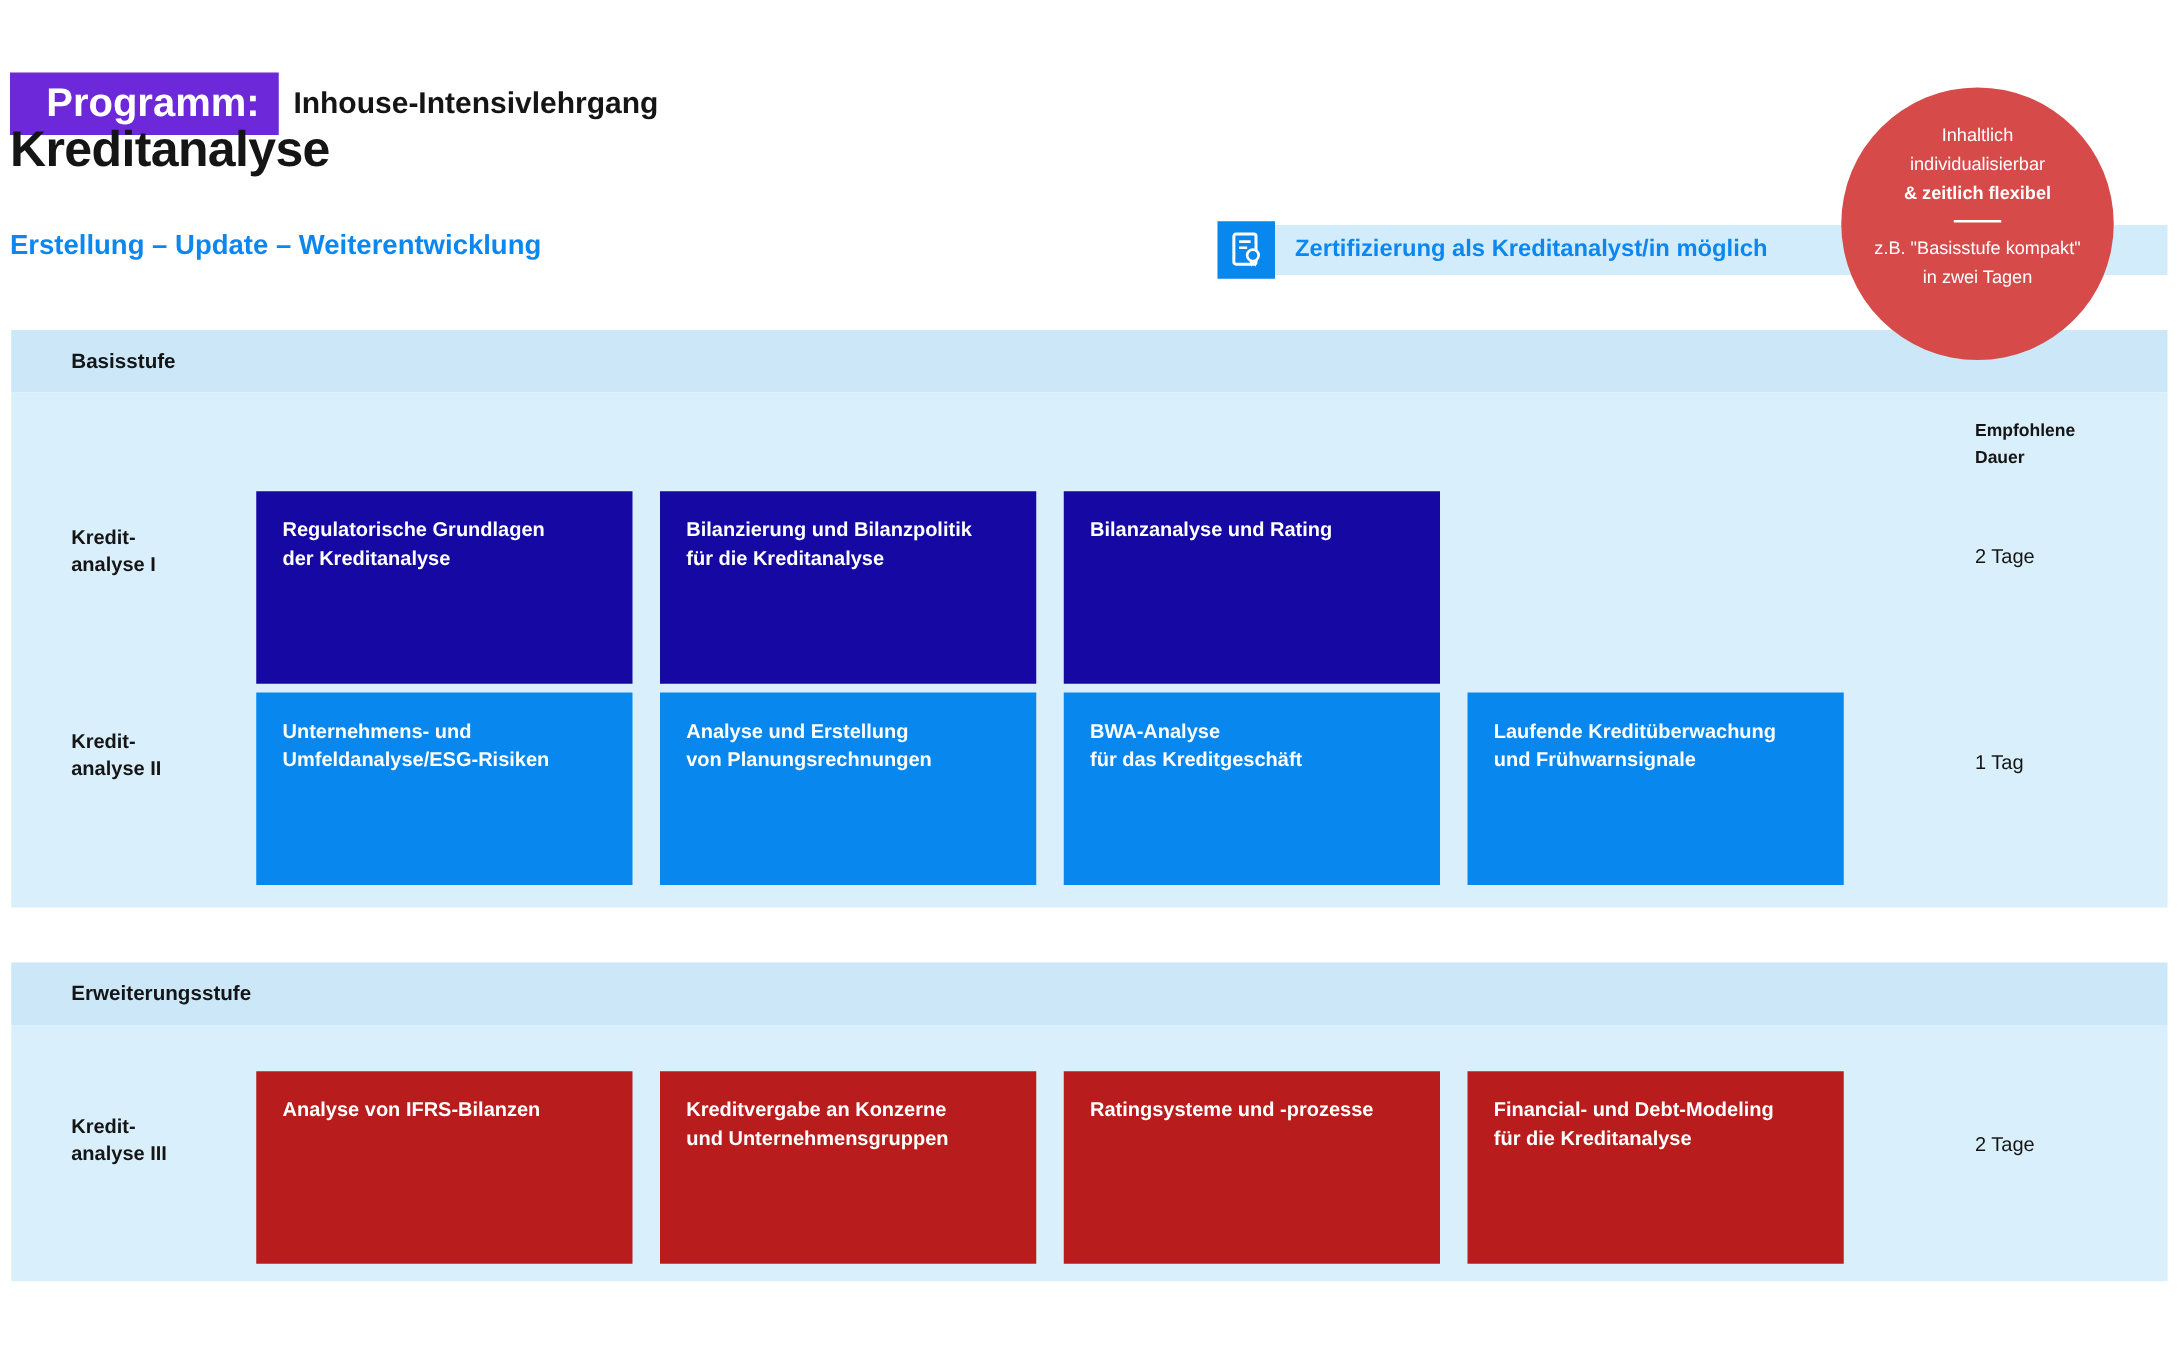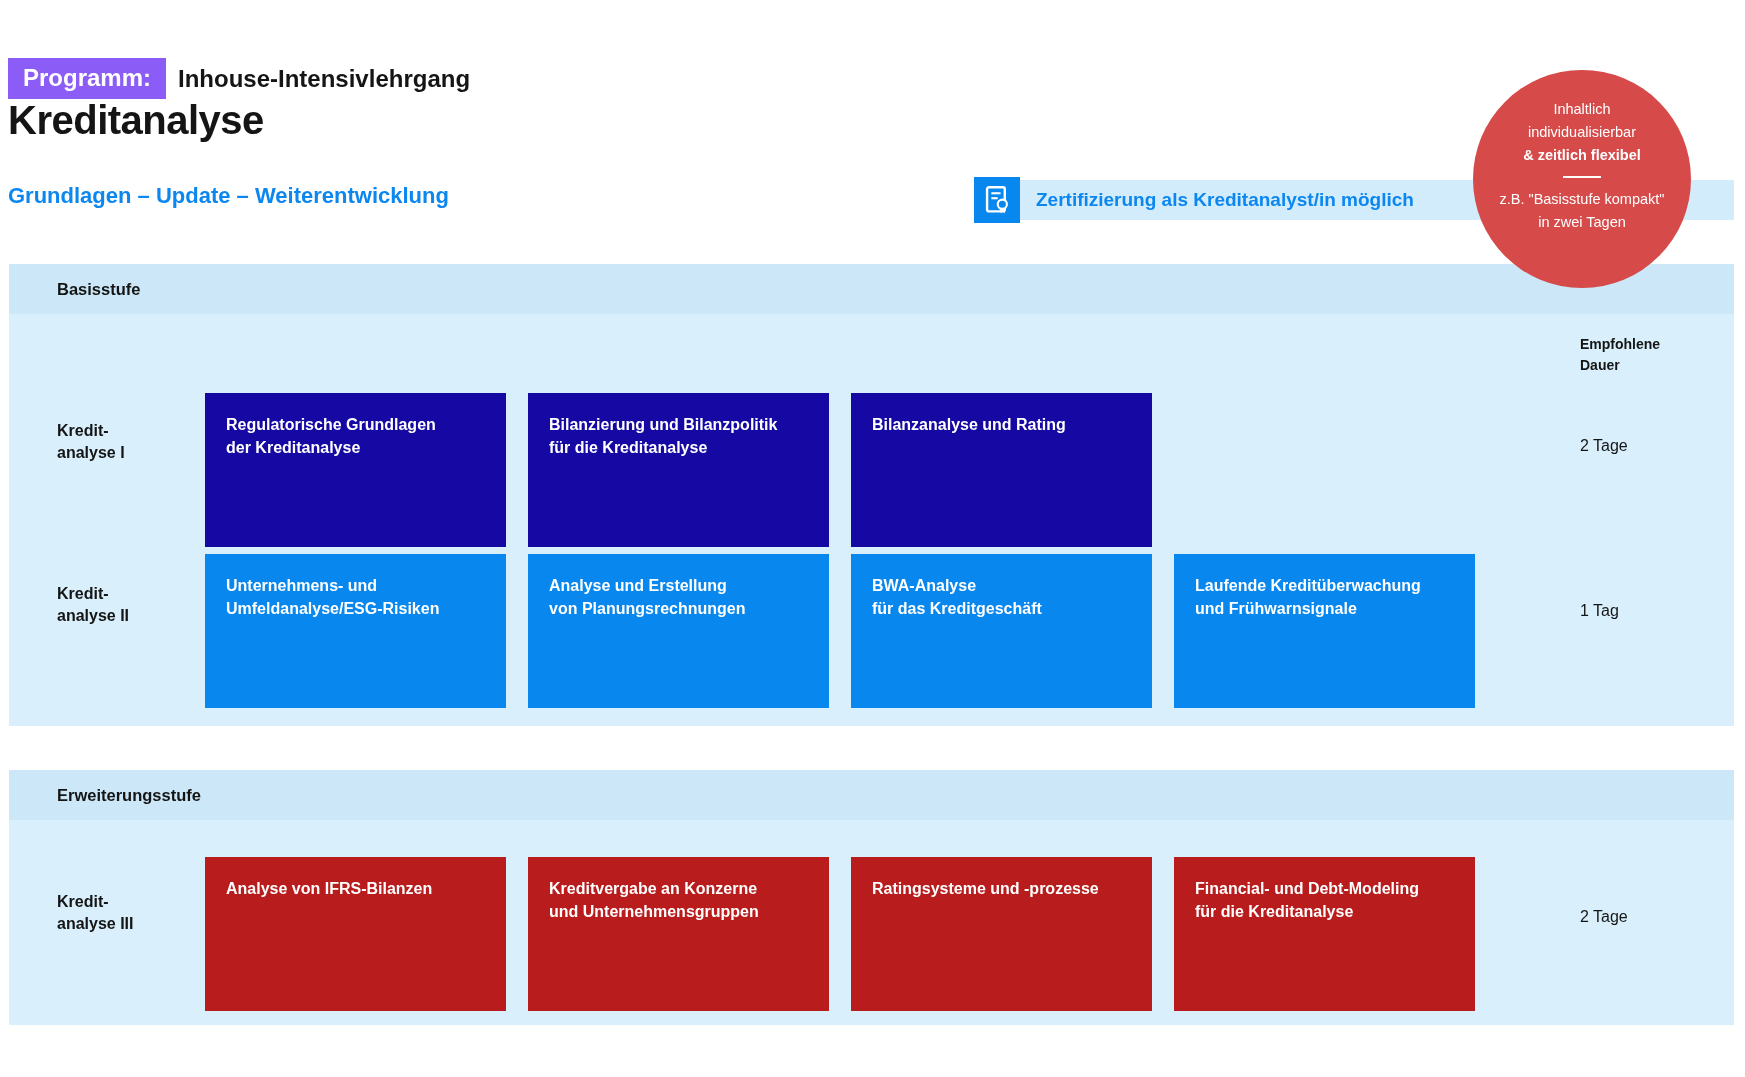--- a/index.html
+++ b/index.html
@@ -5,21 +5,21 @@
   * { margin:0; padding:0; box-sizing:border-box; }
   html,body { background:#ffffff; }
   .page {
     position:relative; width:1745px; height:1077px; overflow:hidden;
     background:#ffffff; font-family:"Liberation Sans", sans-serif; color:#111;
   }
   .pre { white-space:pre-line; }
 
   
   .program-line { position:absolute; left:8px; top:58px; display:flex; align-items:center; gap:12px; }
-  .program-badge { background:#8b5cf6; color:#ffffff; font-size:24px; font-weight:bold; padding:6px 15px 7px 15px; }
+  .program-badge { background:#6d28d9; color:#ffffff; font-size:32px; font-weight:bold; padding:6px 15px 7px 29px; }
   .program-type { color:#151515; font-size:24px; font-weight:bold; }
   .page-title { position:absolute; left:8px; top:98px; font-size:40px; font-weight:bold; color:#151515; letter-spacing:-0.5px; }
   .page-subtitle { position:absolute; left:8px; top:183px; font-size:22px; font-weight:bold; color:#0c87f0; }
 
   
   .cert-bar { position:absolute; left:974px; top:180px; width:760px; height:40px; background:#d2ecfb; }
   .cert-text { position:absolute; left:62px; top:0; height:40px; line-height:40px; font-size:19px; font-weight:bold; color:#0c87f0; }
   .cert-icon { position:absolute; left:974px; top:177px; width:46px; height:46px; background:#0887ee;
                display:flex; align-items:center; justify-content:center; z-index:3; }
 
@@ -57,21 +57,21 @@
 </head>
 <body>
 
 <div class="page">
 
   <div class="program-line">
     <span class="program-badge">Programm:</span>
     <span class="program-type">Inhouse-Intensivlehrgang</span>
   </div>
   <div class="page-title">Kreditanalyse</div>
-  <div class="page-subtitle">Grundlagen – Update – Weiterentwicklung</div>
+  <div class="page-subtitle">Erstellung – Update – Weiterentwicklung</div>
 
   <div class="cert-bar">
     <span class="cert-text">Zertifizierung als Kreditanalyst/in möglich</span>
   </div>
   <div class="cert-icon">
     <svg width="34" height="34" viewBox="0 0 48 48">
       <rect x="10" y="6" width="25" height="34" rx="2.5" fill="none" stroke="#ffffff" stroke-width="3.4"></rect>
       <line x1="16" y1="14.5" x2="29" y2="14.5" stroke="#ffffff" stroke-width="3"></line>
       <line x1="16" y1="21.5" x2="25" y2="21.5" stroke="#ffffff" stroke-width="3"></line>
       <path d="M27 34 l2.5 9 2.5-3.5 2.5 3.5 2.5-9 z" fill="#ffffff"></path>

